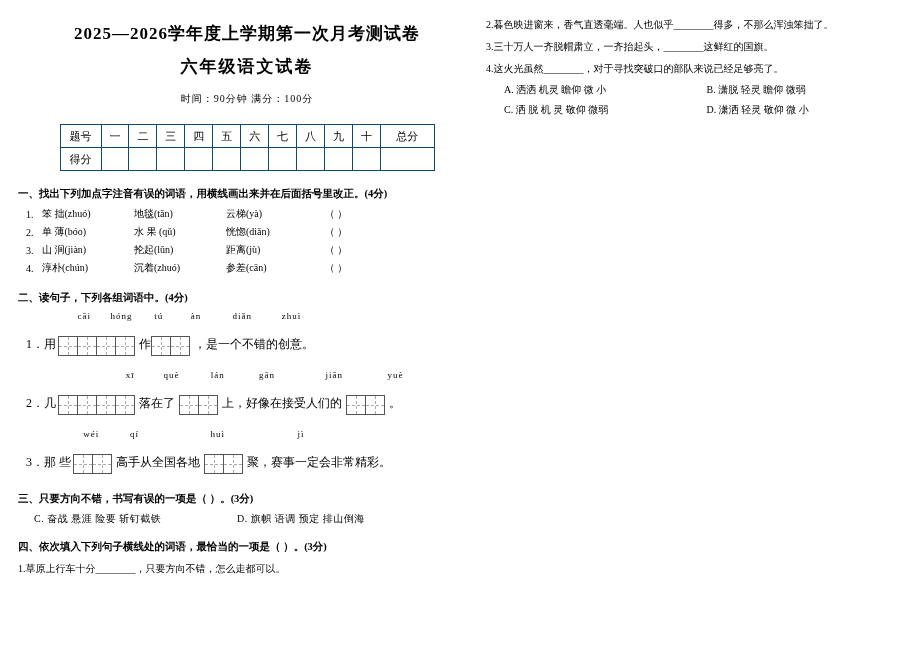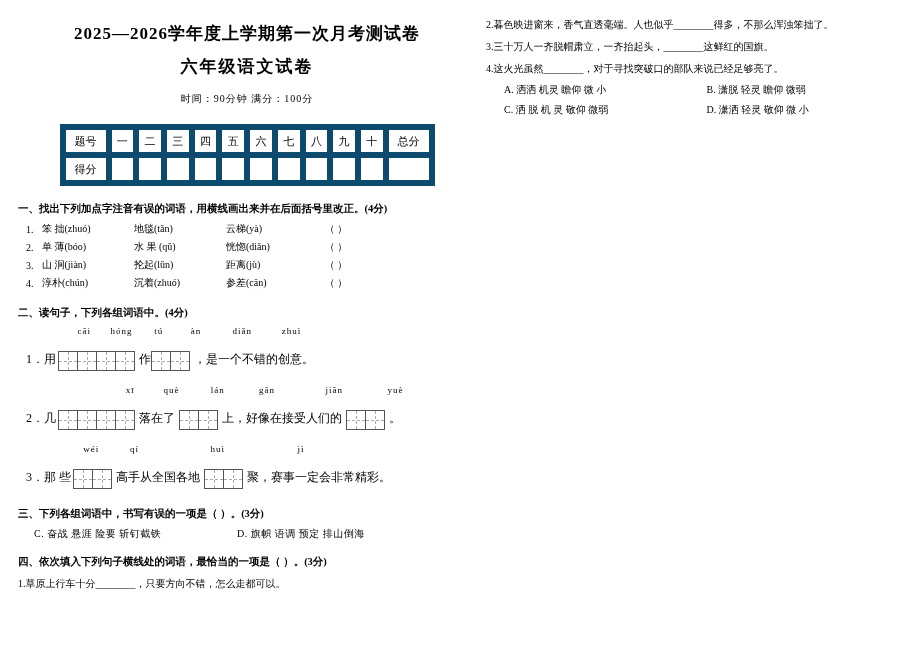--- a/index.html
+++ b/index.html
@@ -23,21 +23,21 @@
     margin-top:10px;letter-spacing:2px;
   }
   .subinfo{
     text-align:center;font-size:10px;margin-top:14px;letter-spacing:1px;
   }
 
   table.scoretable{
     border-collapse:collapse;margin:18px auto 0 auto;width:375px;
   }
   table.scoretable td{
-    border:6px solid #0c4a6e;height:22px;text-align:center;
+    border:1px solid #0c4a6e;height:22px;text-align:center;
     font-size:11px;padding:0;
   }
   table.scoretable td.lbl{width:40px;}
   .sec-h{font-size:10.5px;font-weight:bold;margin:16px 0 6px 6px;}
 
   .rowitem{display:flex;align-items:center;font-size:10px;margin:4px 0 4px 14px;}
   .rowitem .num{width:16px;}
   .rowitem .w1{width:92px;}
   .rowitem .w2{width:92px;}
   .rowitem .w3{width:80px;}
@@ -220,21 +220,21 @@
           <span class="tz"></span>
       </span>
       <span class="tail">高手从全国各地</span>
       <span class="tzgroup" style="margin-left:4px">
         <span class="tz"></span>
           <span class="tz"></span>
       </span>
       <span class="tail">聚，赛事一定会非常精彩。</span>
     </div>
 
-    <div class="sec-h" style="margin-top:18px">三、下列各组词语中，书写有误的一项是（      ）。(3分)</div>
+    <div class="sec-h" style="margin-top:18px">三、只要方向不错，书写有误的一项是（      ）。(3分)</div>
     <div class="opts">
       <span class="o" style="width:200px">C. 奋战   悬涯   险要   斩钉截铁</span>
       <span class="o">D. 旗帜   语调   预定   排山倒海</span>
     </div>
 
     <div class="sec-h" style="margin-top:14px">四、依次填入下列句子横线处的词语，最恰当的一项是（      ）。(3分)</div>
     <div class="r-item" style="margin-left:6px">1.草原上行车十分________，只要方向不错，怎么走都可以。</div>
 
   </div>
 

